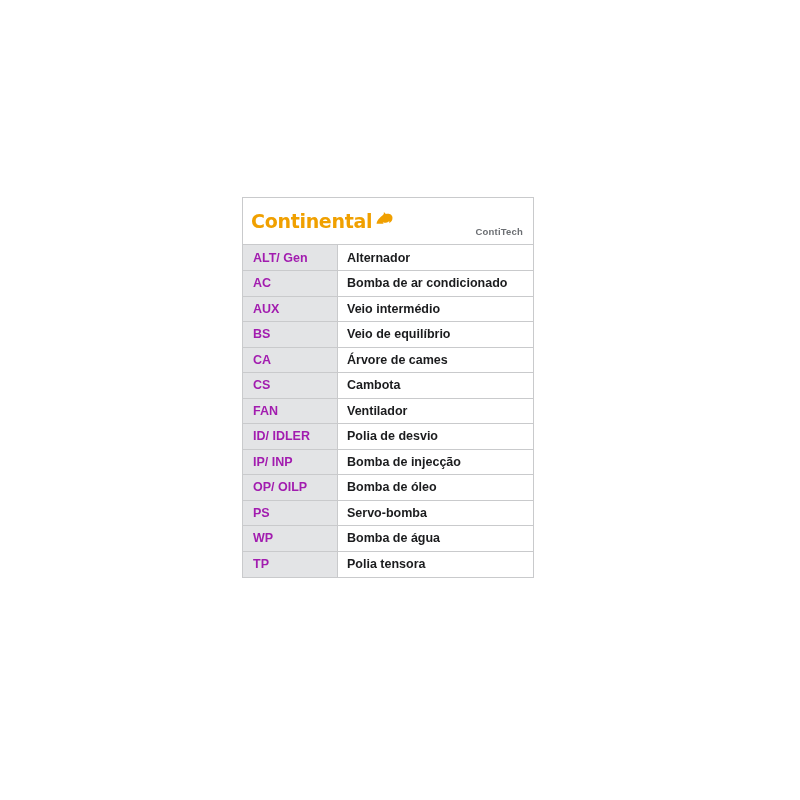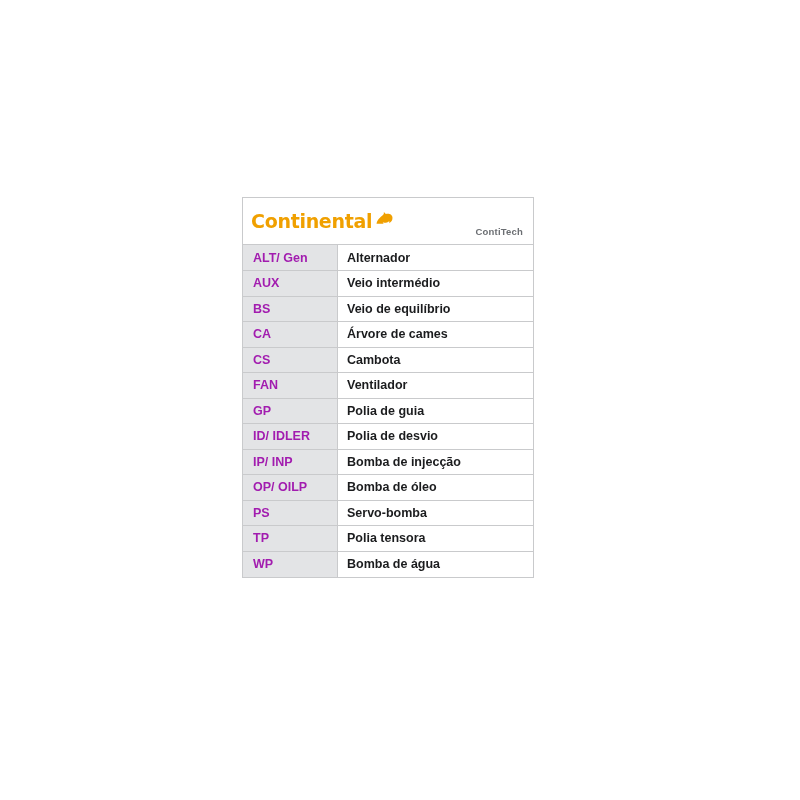--- a/index.html
+++ b/index.html
@@ -111,64 +111,64 @@
       <div class="brand-sub">ContiTech</div>
     </div>
 
     <table class="legend-table">
       <tbody>
         <tr>
           <td class="abbr-cell">ALT/ Gen</td>
           <td class="desc-cell">Alternador</td>
         </tr>
         <tr>
+          <td class="abbr-cell">AC</td>
+          <td class="desc-cell">Bomba de ar condicionado</td>
+        </tr>
+        <tr>
           <td class="abbr-cell">AUX</td>
           <td class="desc-cell">Veio intermédio</td>
         </tr>
         <tr>
           <td class="abbr-cell">BS</td>
           <td class="desc-cell">Veio de equilíbrio</td>
         </tr>
         <tr>
           <td class="abbr-cell">CA</td>
           <td class="desc-cell">Árvore de cames</td>
         </tr>
         <tr>
           <td class="abbr-cell">CS</td>
           <td class="desc-cell">Cambota</td>
         </tr>
         <tr>
           <td class="abbr-cell">FAN</td>
           <td class="desc-cell">Ventilador</td>
         </tr>
         <tr>
-          <td class="abbr-cell">GP</td>
-          <td class="desc-cell">Polia de guia</td>
-        </tr>
-        <tr>
           <td class="abbr-cell">ID/ IDLER</td>
           <td class="desc-cell">Polia de desvio</td>
         </tr>
         <tr>
           <td class="abbr-cell">IP/ INP</td>
           <td class="desc-cell">Bomba de injecção</td>
         </tr>
         <tr>
           <td class="abbr-cell">OP/ OILP</td>
           <td class="desc-cell">Bomba de óleo</td>
         </tr>
         <tr>
           <td class="abbr-cell">PS</td>
           <td class="desc-cell">Servo-bomba</td>
         </tr>
         <tr>
+          <td class="abbr-cell">WP</td>
+          <td class="desc-cell">Bomba de água</td>
+        </tr>
+        <tr>
           <td class="abbr-cell">TP</td>
           <td class="desc-cell">Polia tensora</td>
-        </tr>
-        <tr>
-          <td class="abbr-cell">WP</td>
-          <td class="desc-cell">Bomba de água</td>
         </tr>
       </tbody>
     </table>
 
   </div>
 </div>
 
 </body></html>

